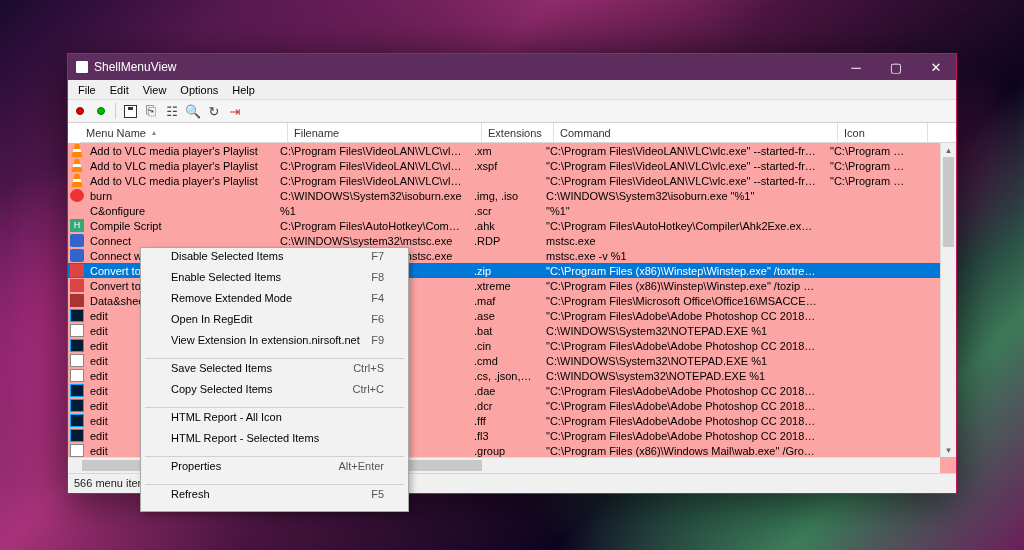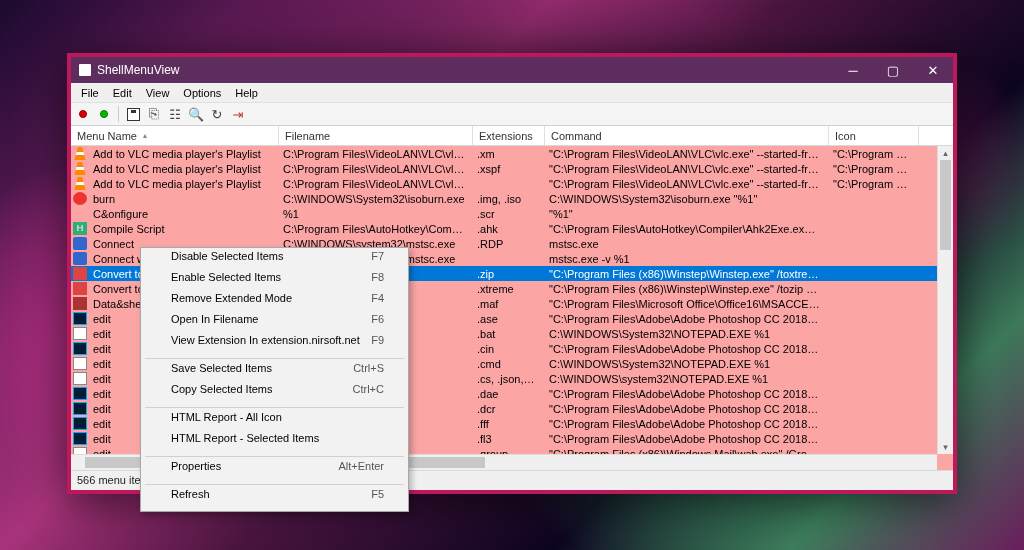--- a/index.html
+++ b/index.html
@@ -19,21 +19,21 @@
                 radial-gradient(ellipse 350px 250px at 70% 80%, rgba(60,150,100,0.6), transparent 60%),
                 radial-gradient(ellipse 500px 400px at 45% 40%, rgba(20,5,30,0.85), transparent 70%);
   }
   .window {
     position: absolute;
     left: 67px;
     top: 53px;
     width: 890px;
     height: 441px;
     background: #fff;
-    border: 4px solid #be185d;
+    border: 1px solid #be185d;
     box-shadow: 0 8px 40px rgba(0,0,0,0.6);
     display: flex;
     flex-direction: column;
   }
   .titlebar {
     height: 26px;
     background: #5d2e5d;
     display: flex;
     align-items: center;
     color: #fff;
@@ -71,20 +71,21 @@
   .floppy { width:13px;height:13px;border:1px solid #333;background:#fff;position:relative;}
   .floppy::after{content:"";position:absolute;top:1px;left:3px;width:5px;height:3px;background:#333;}
   .ticon { font-size:13px; color:#444;}
   .headers {
     height: 20px;
     background: #fff;
     border-bottom: 1px solid #d8d8d8;
     display: flex;
     font-size: 11px;
     color: #333;
+    margin-left: 12px;
   }
   .headers .col {
     border-right: 1px solid #e0e0e0;
     padding: 3px 6px;
     display:flex;
     align-items:center;
     white-space:nowrap;
     overflow:hidden;
   }
   .headers .sort { margin-left:6px; font-size:8px; color:#888;}
@@ -401,21 +402,21 @@
     </div>
     <div class="mi">
       <span>Enable Selected Items</span>
       <span class="sc">F8</span>
     </div>
     <div class="mi">
       <span>Remove Extended Mode</span>
       <span class="sc">F4</span>
     </div>
     <div class="mi">
-      <span>Open In Filename</span>
+      <span>Open In RegEdit</span>
       <span class="sc">F6</span>
     </div>
     <div class="mi">
       <span>View Extension In extension.nirsoft.net</span>
       <span class="sc">F9</span>
     </div>
     <div class="msep"></div>
     <div class="mi">
       <span>Save Selected Items</span>
       <span class="sc">Ctrl+S</span>

